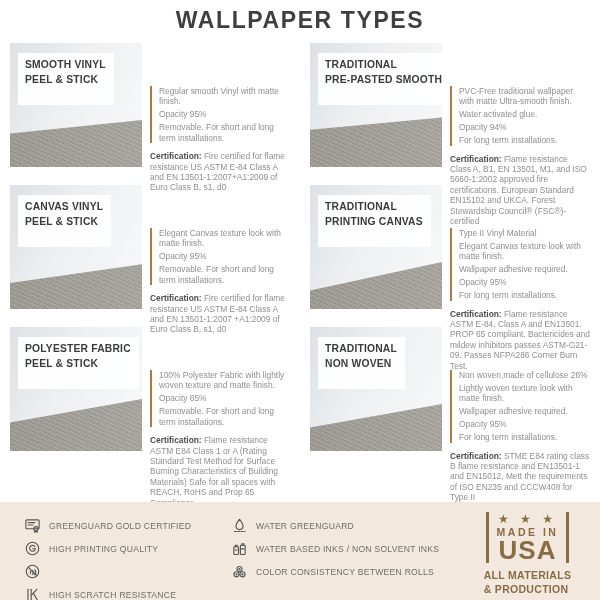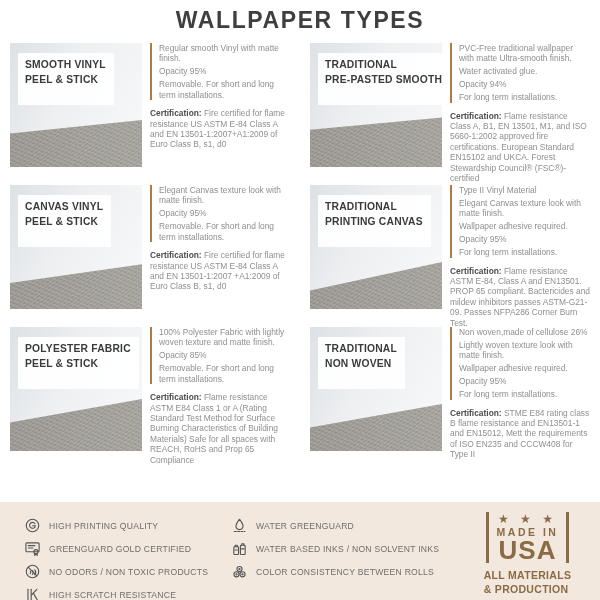--- a/index.html
+++ b/index.html
@@ -43,21 +43,21 @@
   .card:nth-child(5) .floor{clip-path:polygon(0 77%,100% 58%,100% 100%,0 100%);}
   .card:nth-child(6) .floor{clip-path:polygon(0 81%,100% 62%,100% 100%,0 100%);}
   .plabel{
     position:absolute;top:10px;left:8px;max-width:116px;
     background:rgba(255,255,255,.93);
     padding:5px 8px 18px 7px;
     font-size:10.3px;font-weight:700;letter-spacing:.2px;line-height:1.42;
     color:var(--label_text,#3b3b3b);white-space:nowrap;
   }
   .textcol{flex:1;font-size:8.4px;line-height:1.24;color:var(--body_text,#8f8f8f);}
-  .features{border-left:2px solid var(--accent,#b07b3e);padding-left:7px;}
+  .features{border-left:2px solid var(--accent,#b07b3e);padding-left:7px;margin-top:43px;}
   .feat-line{margin-bottom:2.5px;}
   .cert{margin-top:8px;}
   .cert-label{font-weight:700;color:#4d4d4d;}
   
   .footer{
     margin-top:auto;height:98px;flex-shrink:0;
     background:var(--footer_bg,#f2e8de);
     display:flex;align-items:flex-start;
     padding:12px 14px 0 24px;box-sizing:border-box;
   }
@@ -203,46 +203,45 @@
   </div>
 
 </div>
 
 <div class="footer">
 
   <div class="fcol fcol1">
     <div class="fitem">
       <span class="ficon">
         <svg viewBox="0 0 18 18">
-            <circle cx="9" cy="9" r="6.6"></circle>
-            <path d="M11.6 7.1a3.1 3.1 0 1 0 .5 2.2h-2.9"></path>
-          </svg>
-      </span>
-      <span class="flabel">HIGH PRINTING QUALITY</span>
-    </div>
-    <div class="fitem">
-      <span class="ficon">
-        <svg viewBox="0 0 18 18">
             <rect x="2" y="3" width="14" height="9.5" rx="1"></rect>
             <path d="M4.5 6h7M4.5 8.5h5"></path>
             <circle cx="12.6" cy="12.4" r="2.2"></circle>
             <path d="M11.6 14.2l-.5 2 1.5-.8 1.5.8-.5-2"></path>
           </svg>
       </span>
       <span class="flabel">GREENGUARD GOLD CERTIFIED</span>
     </div>
     <div class="fitem">
       <span class="ficon">
         <svg viewBox="0 0 18 18">
             <circle cx="9" cy="9" r="6.6"></circle>
+            <path d="M11.6 7.1a3.1 3.1 0 1 0 .5 2.2h-2.9"></path>
+          </svg>
+      </span>
+      <span class="flabel">HIGH PRINTING QUALITY</span>
+    </div>
+    <div class="fitem">
+      <span class="ficon">
+        <svg viewBox="0 0 18 18">
+            <circle cx="9" cy="9" r="6.6"></circle>
             <path d="M6.6 11.3c.7-.8.7-1.8 0-2.6M9 12c.9-1 .9-2.8 0-4M11.4 12.6c1.2-1.5 1.2-3.8 0-5.3"></path>
             <path d="M4.6 4.6l8.8 8.8"></path>
           </svg>
       </span>
-      <span class="flabel">NO ODORS / NON TOXIC PRODUCTS</span>
     </div>
     <div class="fitem">
       <span class="ficon">
         <svg viewBox="0 0 18 18">
             <path d="M4.2 3.4v11.2"></path>
             <path d="M7.6 3.4v11.2"></path>
             <path d="M13.6 3.6L7.8 9.6"></path>
             <path d="M10 7.8l4 6.8"></path>
           </svg>
       </span>

